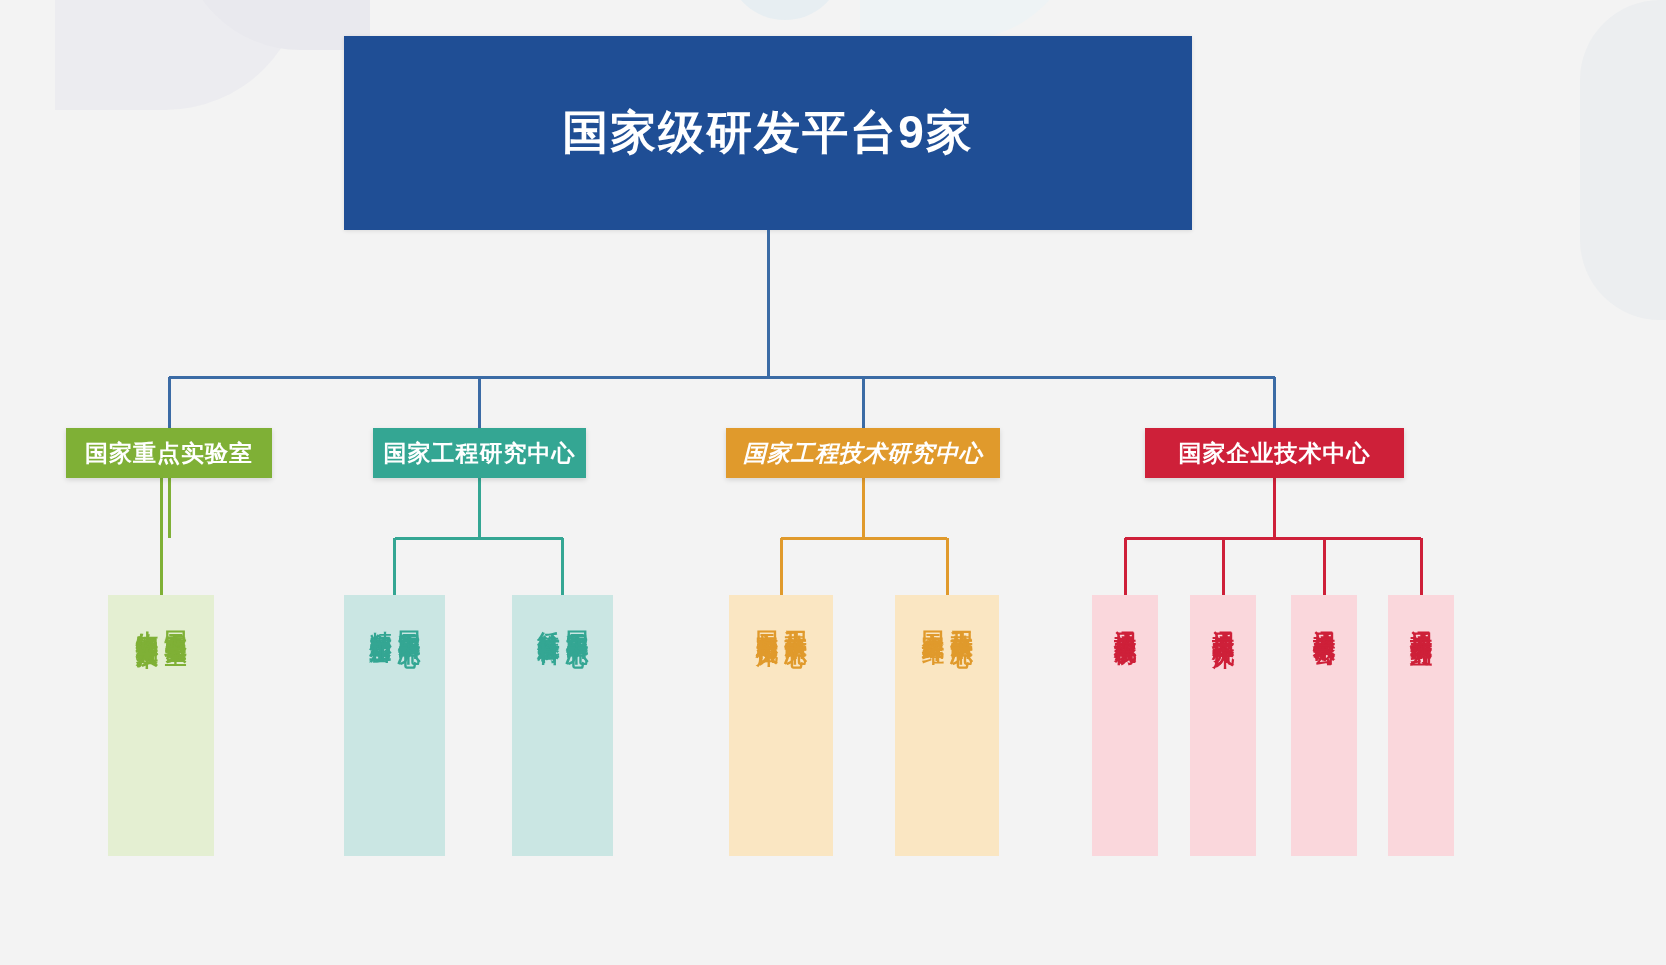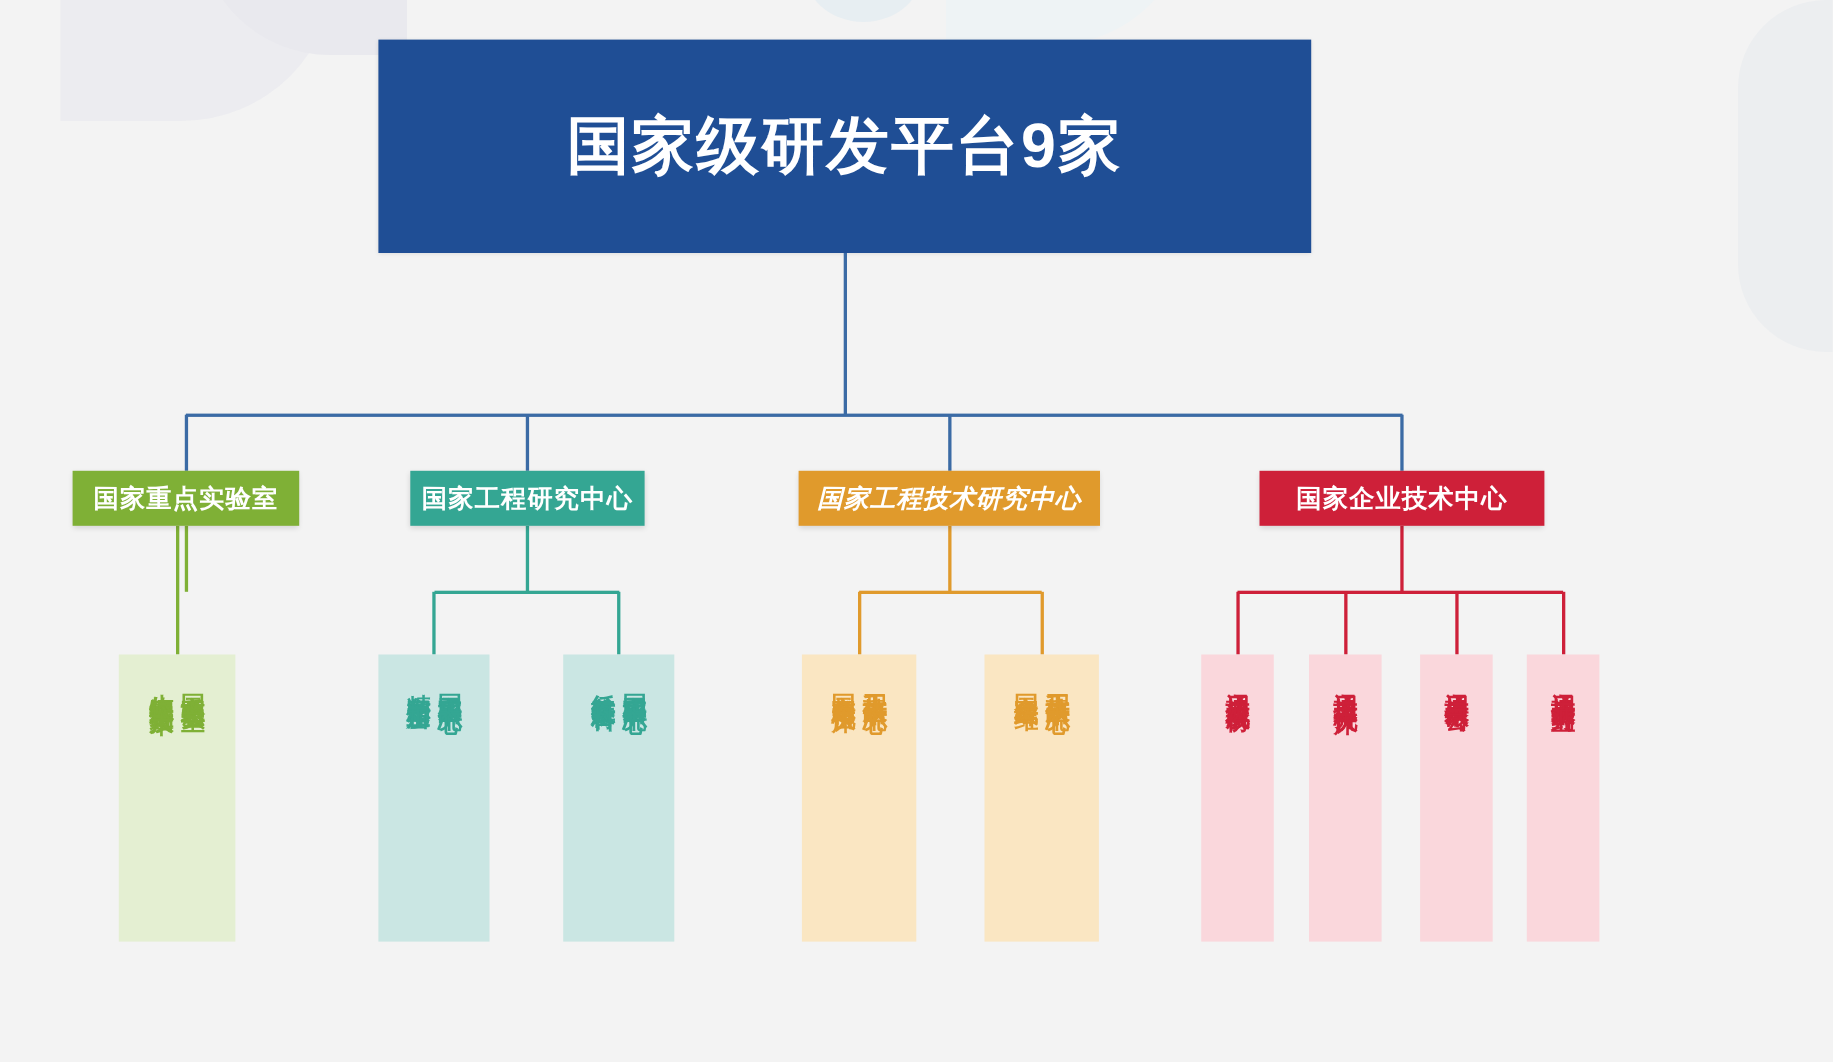--- a/index.html
+++ b/index.html
@@ -46,21 +46,21 @@
 
   
   .root-box {
     position: absolute;
     left: 344px; top: 36px; width: 848px; height: 194px;
     display: flex; align-items: center; justify-content: center;
     box-shadow: 0 1px 4px rgba(0,0,0,.10);
   }
   .root-title {
     color: #ffffff;
-    font-size: 57px;
+    font-size: 46px;
     font-weight: bold;
     letter-spacing: 2px;
     white-space: nowrap;
   }
 
   
   .vline { position: absolute; width: 3px; }
   .hline { position: absolute; height: 3px; }
 
   

